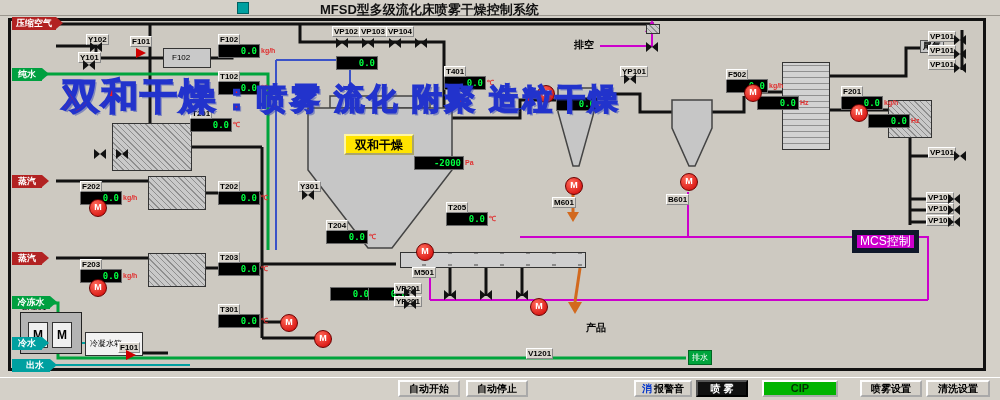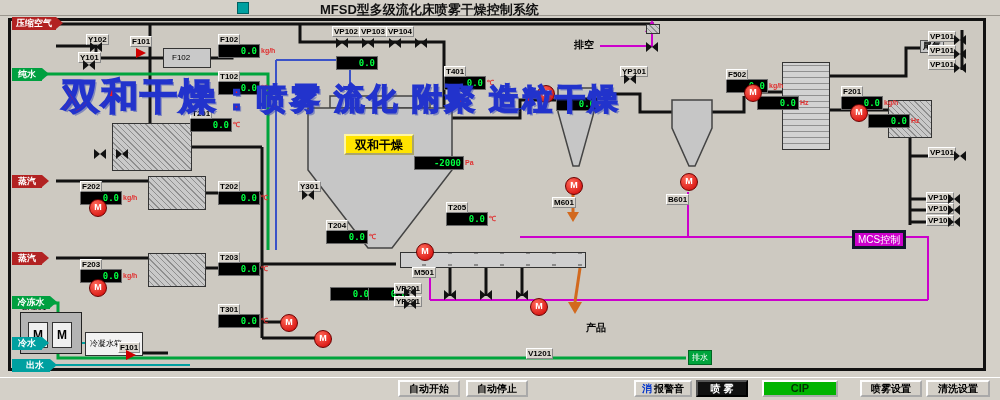--- a/index.html
+++ b/index.html
@@ -24,21 +24,21 @@
   
   .disp{position:absolute;height:12px;background:#000;border:1px solid #6a6a6a;color:#00ff41;
         font:bold 9px "DejaVu Sans Mono",monospace;text-align:right;line-height:12px;padding:0 2px;box-sizing:content-box}
   .disp .u{position:absolute;left:100%;top:0;margin-left:2px;color:#e03030;font:bold 7px "Liberation Sans",sans-serif;line-height:12px;white-space:nowrap}
   .tag{position:absolute;font:bold 8px "Liberation Sans",sans-serif;color:#000;background:#d9d5cd;border:1px solid #888;
        border-top-color:#fff;border-left-color:#fff;padding:0 1px;line-height:9px;white-space:nowrap}
   .lbl{position:absolute;font-size:9px;color:#000;white-space:nowrap;line-height:11px}
   .lbl.b{font-weight:bold;font-size:10px}
   .lbl.s{font-size:8px}
   .lbl.chip{background:#c8c8c8;border:1px solid #555;padding:0 2px;font-weight:bold}
-  .lbl.mag{background:#cc00cc;color:#fff;font-size:10px;padding:1px 3px;border:3px solid #0f172a}
+  .lbl.mag{background:#cc00cc;color:#fff;font-size:12px;padding:1px 3px;border:5px solid #0f172a}
   .lbl.grn{background:#00a43c;color:#fff;font-size:8px;padding:1px 3px;border:1px solid #006622}
   .mbox{position:absolute;width:18px;height:24px;background:#f0f0f0;border:1px solid #333;
         font:bold 12px "Liberation Sans",sans-serif;text-align:center;line-height:24px;color:#000}
   .valve{position:absolute;width:12px;height:10px}
   .valve::before{content:"";position:absolute;left:0;top:0;border-top:5px solid transparent;border-bottom:5px solid transparent;border-left:6px solid #111}
   .valve::after{content:"";position:absolute;right:0;top:0;border-top:5px solid transparent;border-bottom:5px solid transparent;border-right:6px solid #111}
   .fan{position:absolute;width:16px;height:16px;border-radius:50%;border:1px solid #6a0000;color:#fff;
        background:radial-gradient(circle at 35% 30%,#ff6a5a,#cf0000);
        font:bold 9px "Liberation Sans",sans-serif;text-align:center;line-height:15px}
   .pump{position:absolute;width:0;height:0;border-top:5px solid transparent;border-bottom:5px solid transparent;border-left:10px solid #cf0000}

